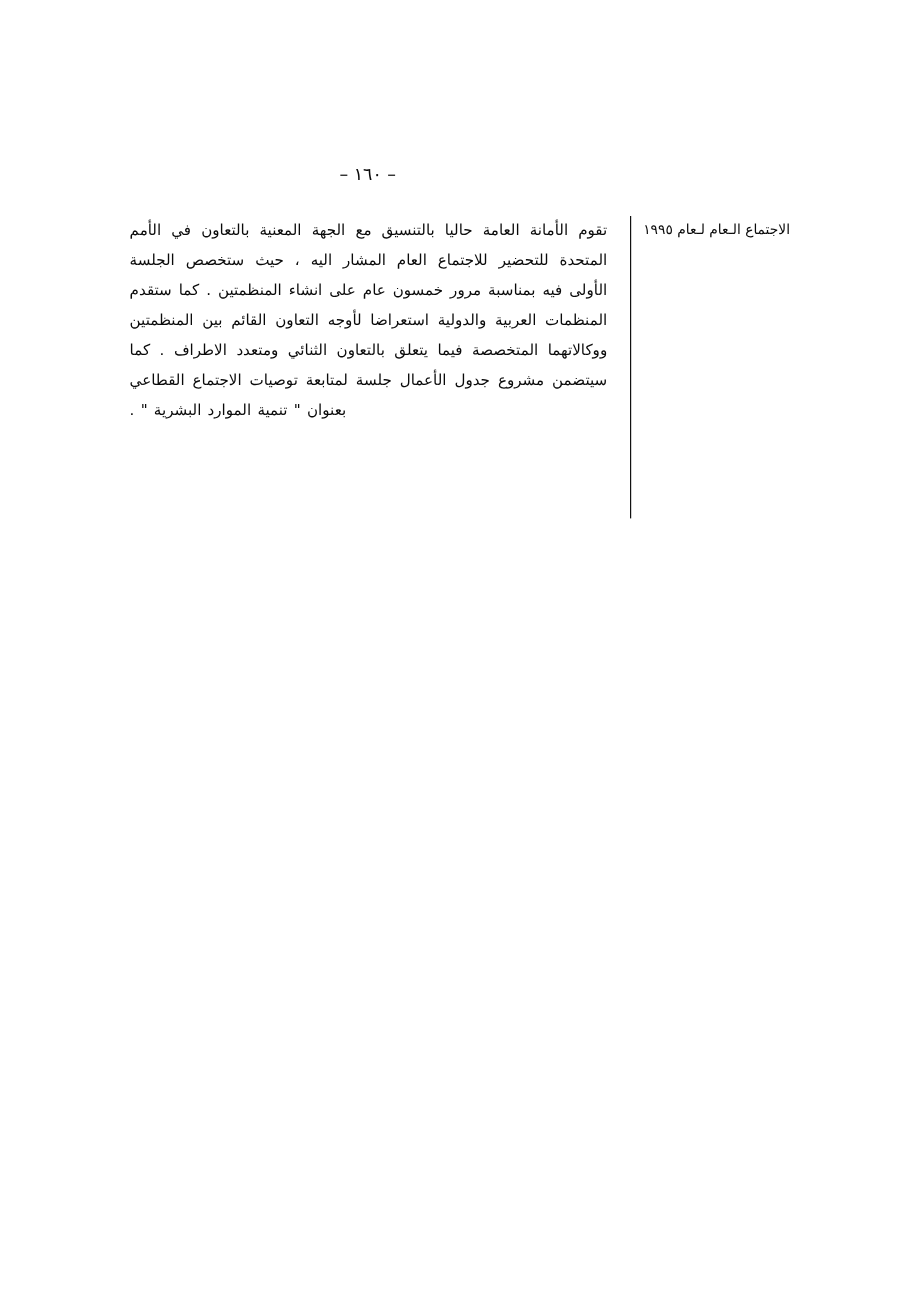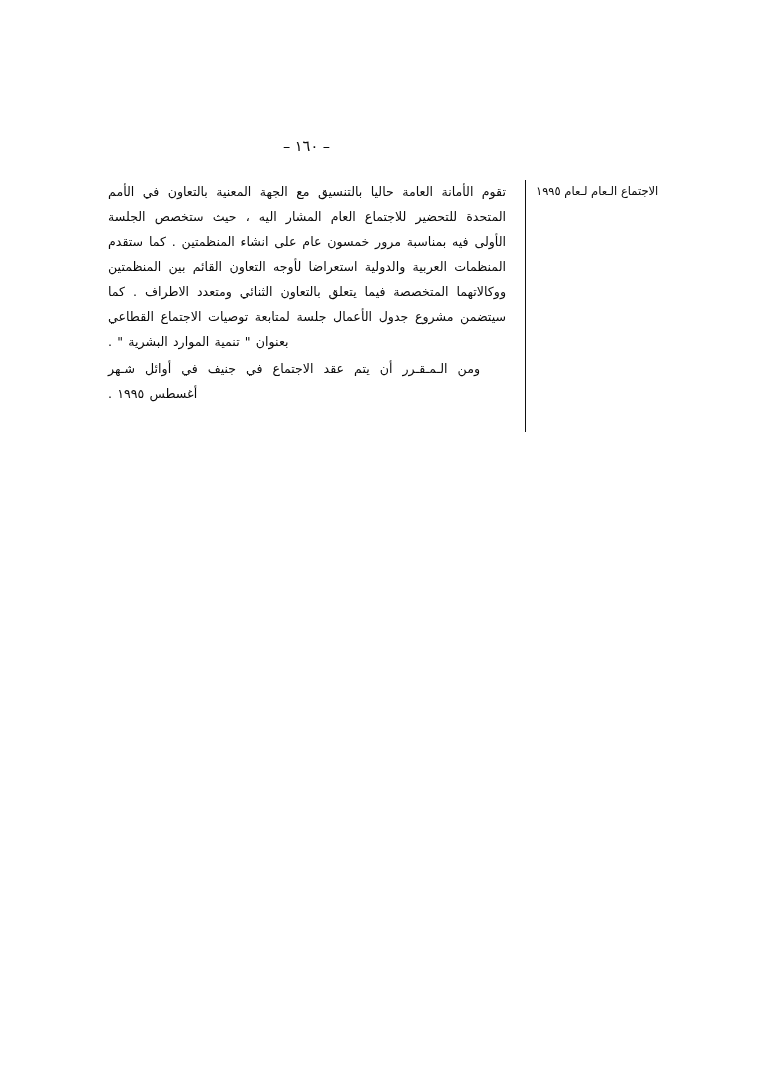--- a/index.html
+++ b/index.html
@@ -85,16 +85,15 @@
 <div class="page">
 
   <div class="page-number">– ١٦٠ –</div>
 
   <div class="margin-note">الاجتماع الـعام لـعام ١٩٩٥</div>
 
   <div class="vrule"></div>
 
   <div class="body-block">
     <p class="para tight">تقوم الأمانة العامة حاليا بالتنسيق مع الجهة المعنية بالتعاون في الأمم المتحدة للتحضير للاجتماع العام المشار اليه ، حيث ستخصص الجلسة الأولى فيه بمناسبة مرور خمسون عام على انشاء المنظمتين . كما ستقدم المنظمات العربية والدولية استعراضا لأوجه التعاون القائم بين المنظمتين ووكالاتهما المتخصصة فيما يتعلق بالتعاون الثنائي ومتعدد الاطراف . كما سيتضمن مشروع جدول الأعمال جلسة لمتابعة توصيات الاجتماع القطاعي بعنوان " تنمية الموارد البشرية " .</p>
-    <p class="para indent last tight">ومن الـمـقـرر أن يتم عقد الاجتماع في جنيف في أوائل شـهر أغسطس ١٩٩٥ .</p>
   </div>
 
 </div>
 
 </body></html>

